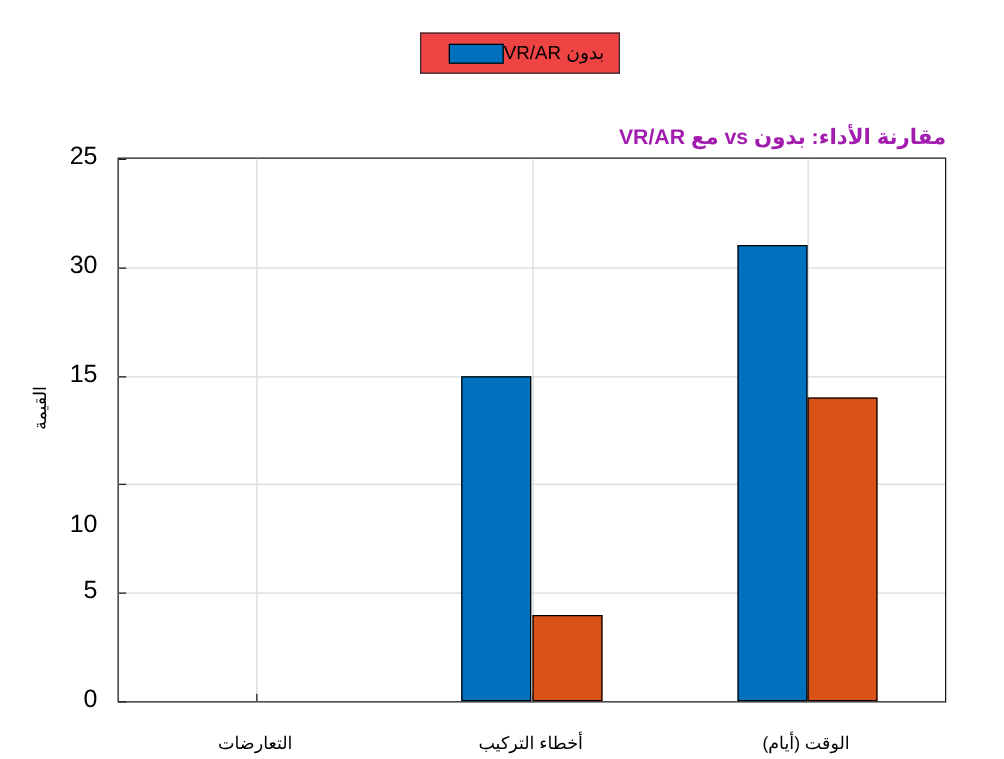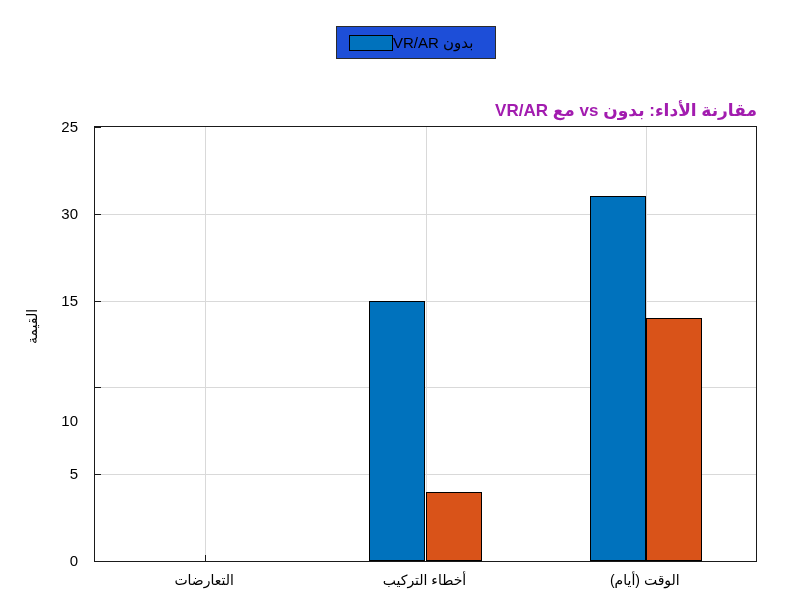--- a/index.html
+++ b/index.html
@@ -26,22 +26,22 @@
   }
 
   
   #legend {
     position: absolute;
     left: 336px;
     top: 26px;
     width: 160px;
     box-sizing: border-box;
     border: 1px solid #2b2b2b;
-    background: #1d4ed8;
-    padding: 5px 6px 5px 12px;
+    background: #ef4444;
+    padding: 5px 6px 5px 22px;
     direction: rtl;
   }
   .legend-row {
     display: flex;
     flex-direction: row-reverse;
     align-items: center;
     justify-content: flex-start;
     height: 21px;
   }
   .legend-swatch {
@@ -115,21 +115,21 @@
     position: absolute;
     left: 0;
     width: 6px;
     height: 1px;
     background: #1a1a1a;
   }
   .ytick-label {
     position: absolute;
     right: 803px;
     text-align: right;
-    font-size: 15px;
+    font-size: 20px;
     color: #000000;
     white-space: nowrap;
   }
   #ytick-labels {
     position: absolute;
     left: 0; top: 126px;
     width: 86px;
     height: 436px;
   }
   #ytick-labels .ytick-label {
@@ -162,21 +162,21 @@
   }
   #xtick-labels {
     position: absolute;
     left: 94px;
     top: 566px;
     width: 663px;
     height: 40px;
   }
   .xtick-label {
     position: absolute;
-    top: 6px;
+    top: 20px;
     transform: translateX(-50%);
     font-size: 14px;
     color: #000000;
     white-space: nowrap;
     direction: rtl;
     unicode-bidi: isolate;
     text-align: center;
   }
 
   

